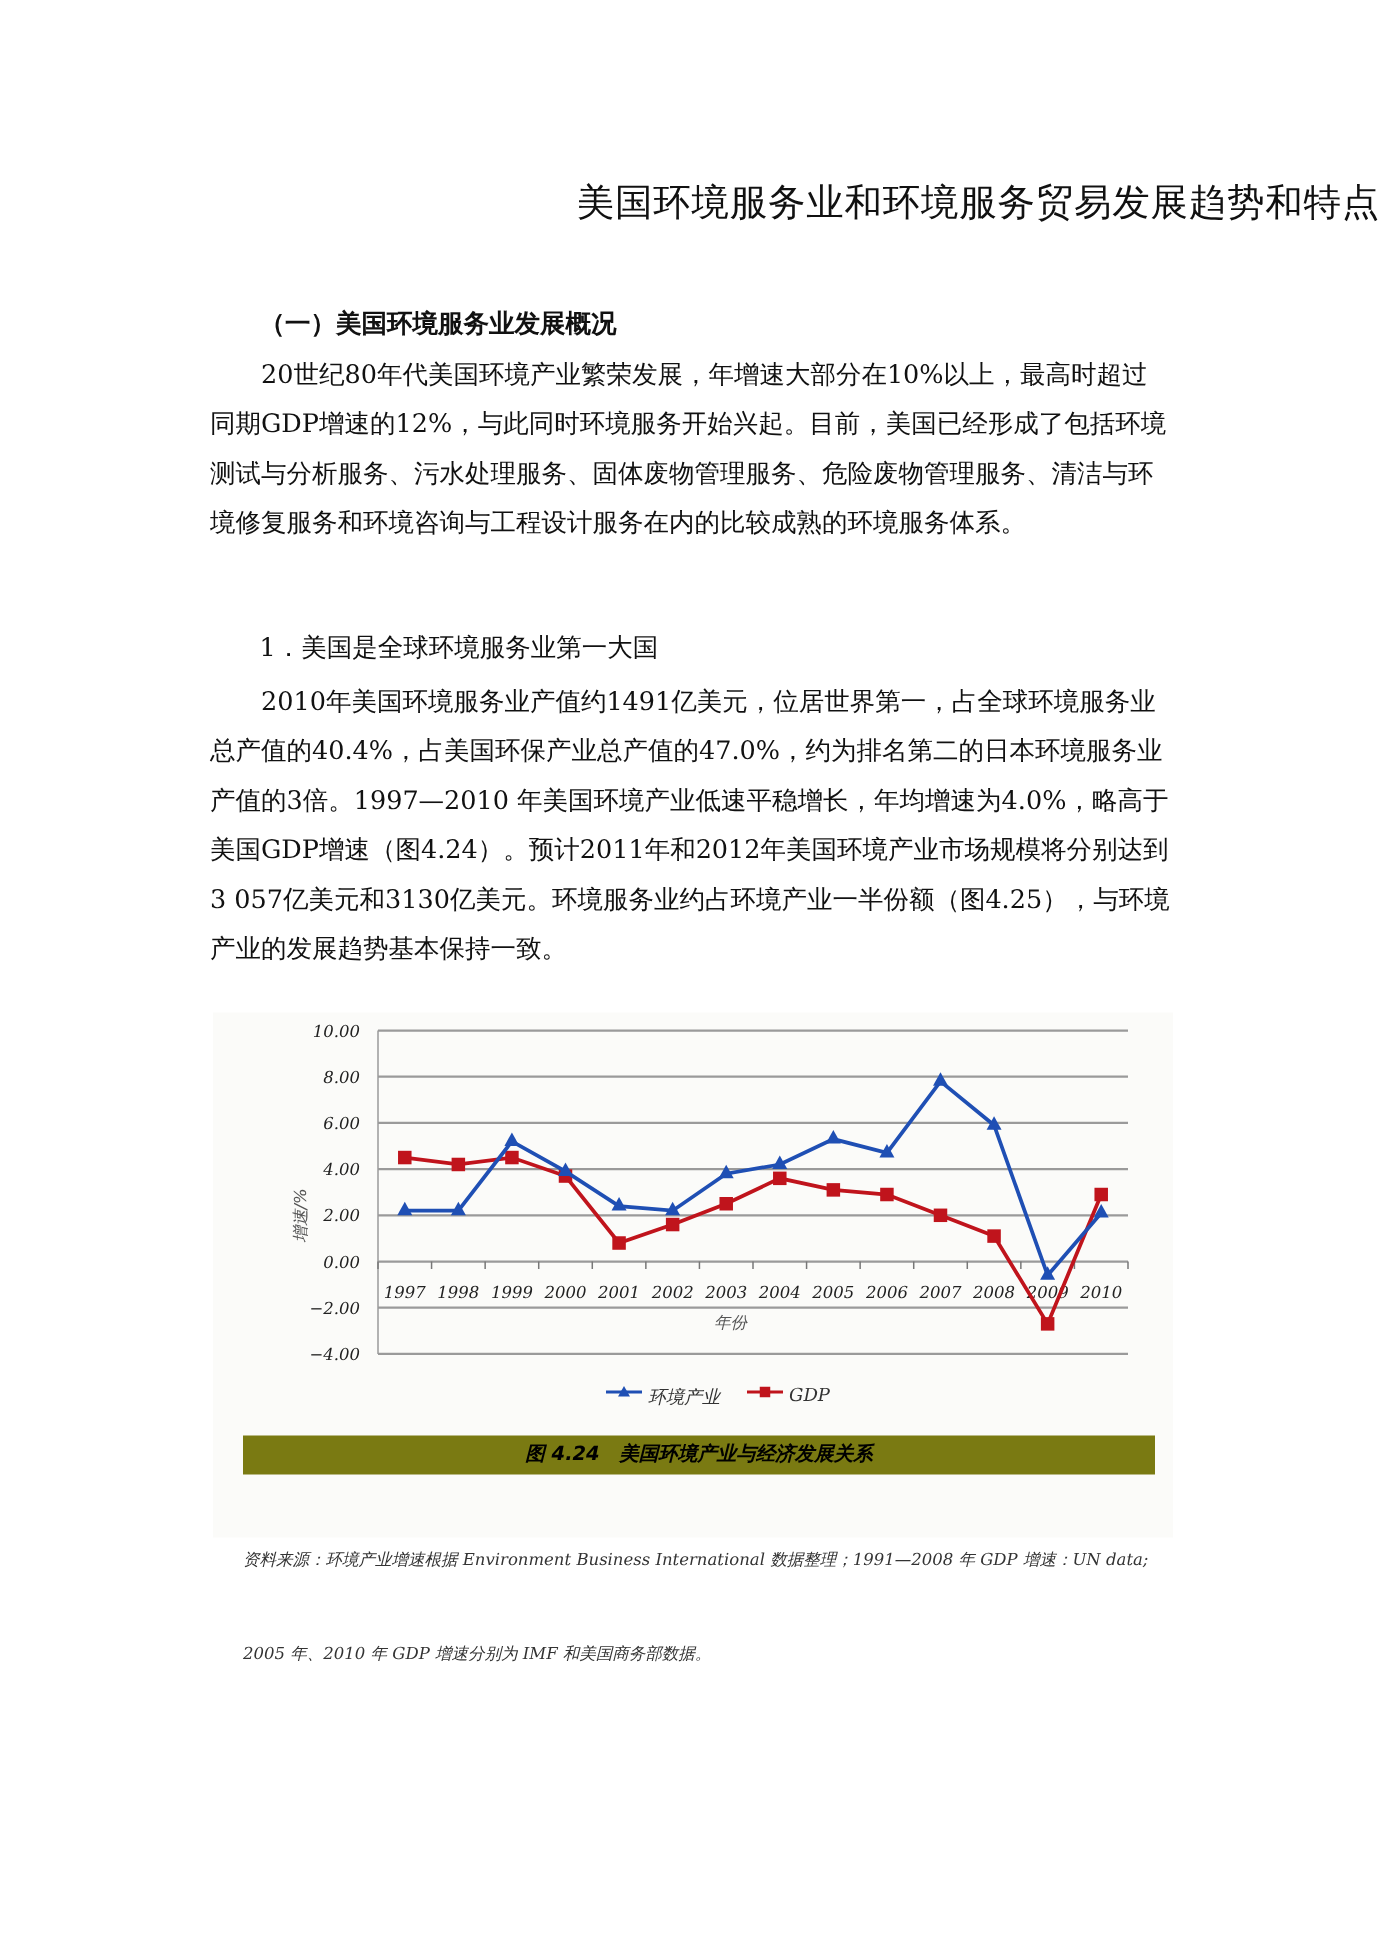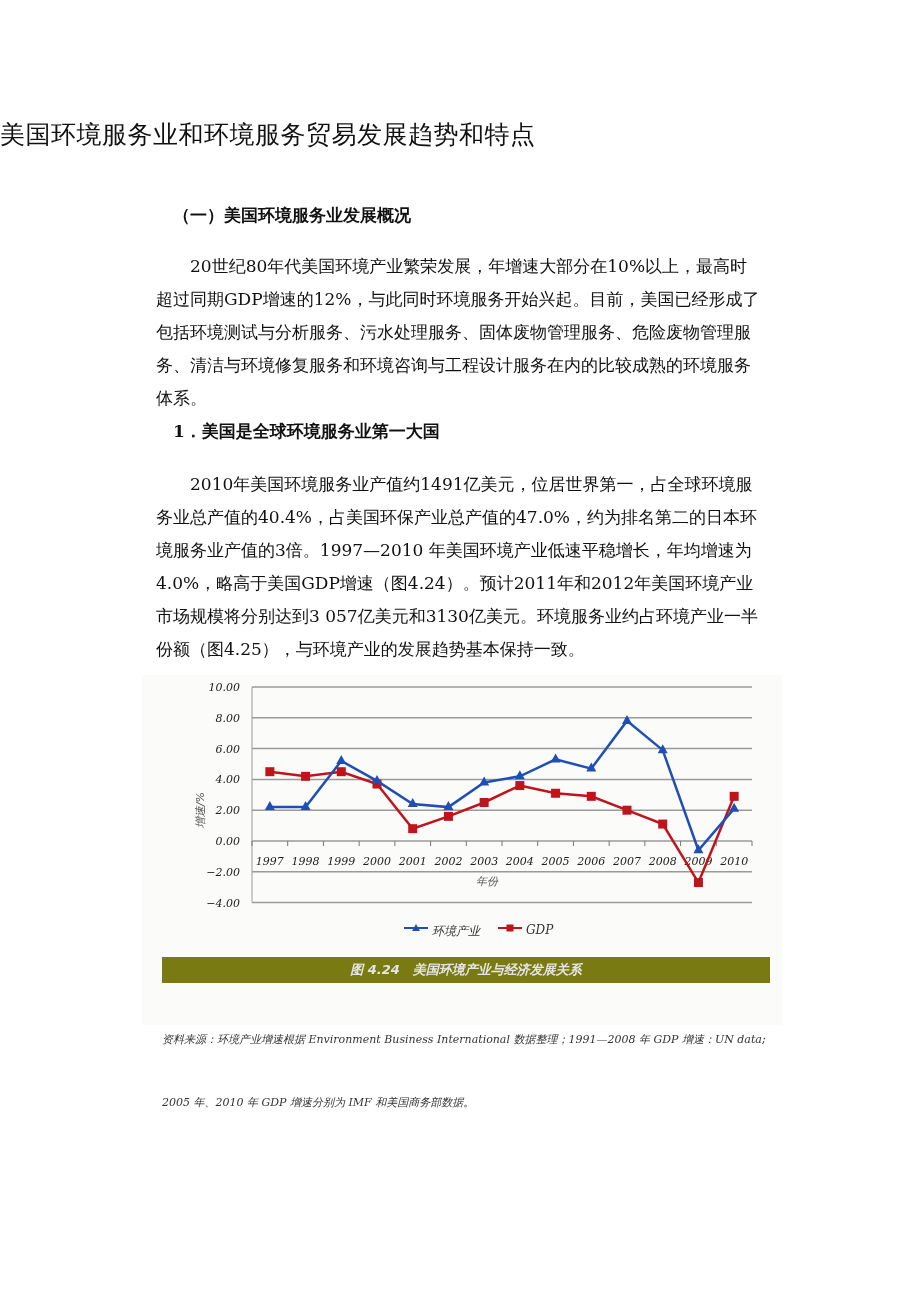--- a/index.html
+++ b/index.html
@@ -1,32 +1,32 @@
 <!DOCTYPE html>
 <html><head>
 <meta charset="utf-8">
 <style>
   html, body { margin:0; padding:0; background:#ffffff; }
   body { width:920px; height:1302px; position:relative; overflow:hidden;
          font-family:"DejaVu Serif","Liberation Serif",serif; color:#111; }
-  .title { position:absolute; left:0; width:920px; top:118px; text-align:left;
+  .title { position:absolute; left:0; width:920px; top:118px; text-align:right;
            font-size:25px; font-family:"DejaVu Sans","Liberation Sans",sans-serif; letter-spacing:0.5px; }
   .section-h { position:absolute; left:173px; top:204px; font-size:17px; font-weight:bold;
                font-family:Liberation Sans, sans-serif; }
   .para { position:absolute; left:140px; width:640px; font-size:17px; line-height:33px; }
-  .para p { margin:16px; text-indent:34px; }
+  .para p { margin:0; text-indent:34px; }
   .p1 { top:234px; }
-  .sub-h { position:absolute; left:173px; top:420px; font-size:17px;font-weight:bold; }
+  .sub-h { position:absolute; left:173px; top:420px; font-size:17px; }
   .p2 { top:452px; }
   .figure { position:absolute; left:142px; top:675px; width:640px; height:350px; background:#fbfbf9;font-style:italic; }
   .chart-svg { position:absolute; left:0; top:0; }
   .legend { position:absolute; left:262px; top:248px; font-size:12px; display:flex; gap:18px; color:#333; }
   .legend-item { display:flex; align-items:flex-start; gap:4px; }
   .caption-bar { position:absolute; left:20px; top:282px; width:608px; height:26px; background:#7a7a12;
-                 color:#e5e5e5; font-size:13px; font-family:"DejaVu Sans","Liberation Sans",sans-serif;
+                 color:#000000; font-size:13px; font-family:"DejaVu Sans","Liberation Sans",sans-serif;
                  text-align:center; line-height:26px; font-weight:bold; }
   .source { position:absolute; left:20px; top:310px; width:620px; font-size:11px; line-height:17px; color:#333; }
   .source div { white-space:nowrap;margin-top:46px; }
 </style>
 </head>
 <body>
 
 <div class="title">美国环境服务业和环境服务贸易发展趋势和特点</div>
 <div class="section-h">（一）美国环境服务业发展概况</div>
 <div class="para p1">

